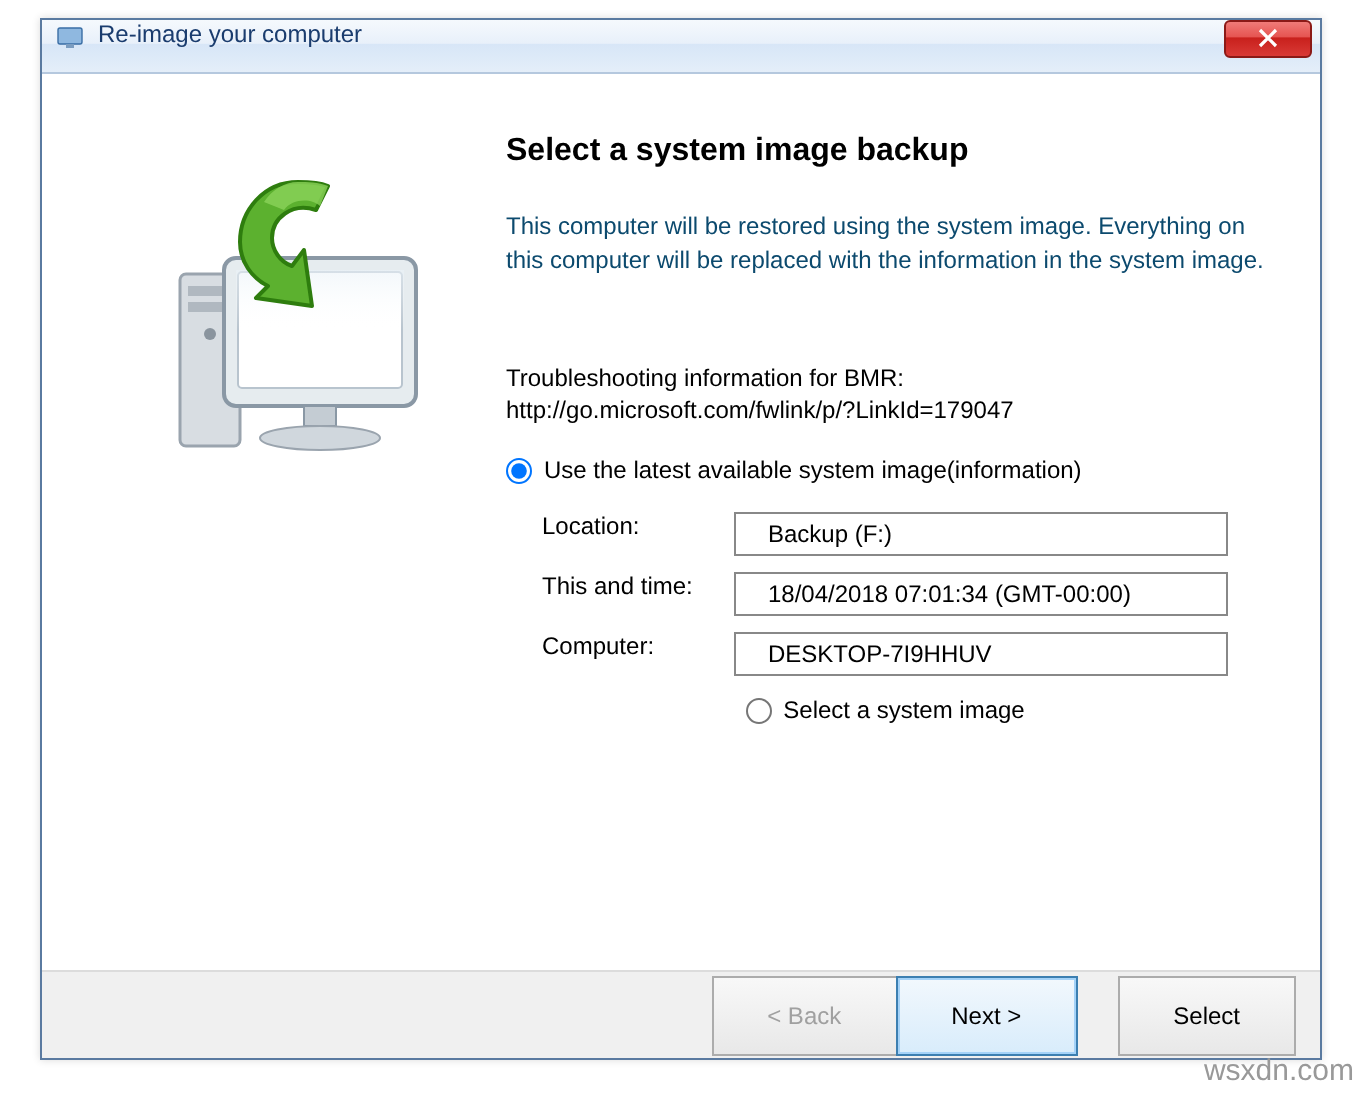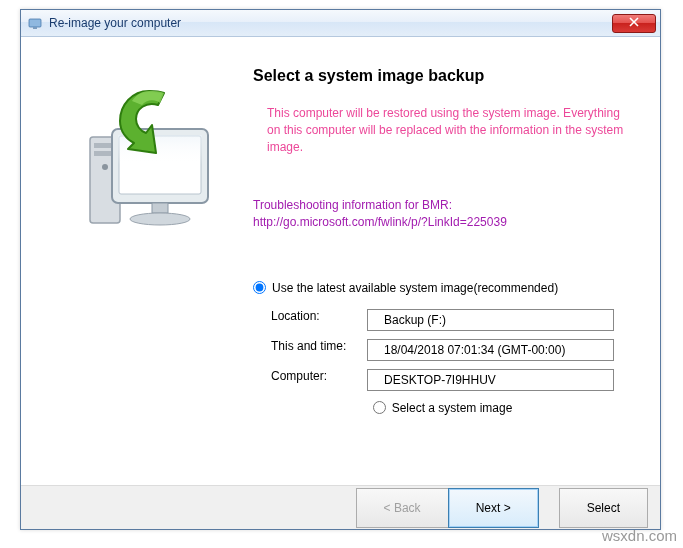--- a/index.html
+++ b/index.html
@@ -19,21 +19,20 @@
       height: 521px;
       border: 1px solid #5a7aa0;
       background: #fff;
       box-shadow: 0 0 4px rgba(0,0,0,0.15);
     }
     .titlebar {
       height: 27px;
       background: linear-gradient(to bottom, #f5f9fd 0%, #e8f0fa 45%, #d7e6f7 46%, #e4eef9 100%);
       border-bottom: 1px solid #b5c8de;
       display: flex;
-      align-items: center;
       padding: 0 4px 0 6px;
     }
     .titlebar-icon {
       width: 16px; height: 16px;
       margin-right: 6px;
       display: flex; align-items: center; justify-content: center;
     }
     .titlebar-title {
       flex: 1;
       color: #1a3c6e;
@@ -68,29 +67,28 @@
       flex: 1;
       padding: 30px 28px 0 0;
     }
     .heading {
       font-size: 16px;
       font-weight: bold;
       color: #000;
       margin-bottom: 20px;
     }
     .desc {
-      color: #ec4899;
+      color: #0c4a6e;
       line-height: 1.4;
       margin-bottom: 42px;
-      margin-left: 14px;
     }
     .troubleshoot {
-      color: #a21caf;
+      color: #000000;
       line-height: 1.4;
-      margin-bottom: 50px;
+      margin-bottom: 14px;
     }
     .radio-row {
       display: flex;
       align-items: center;
       gap: 6px;
       margin-bottom: 14px;
     }
     .radio-row input[type="radio"] {
       width: 13px; height: 13px;
       margin: 0;
@@ -203,26 +201,26 @@
         </svg>
       </div>
     </div>
 
     <div class="right-pane">
       <h1 class="heading">Select a system image backup</h1>
       <p class="desc">This computer will be restored using the system image. Everything on this computer will be replaced with the information in the system image.</p>
 
       <div class="troubleshoot">
         <div>Troubleshooting information for BMR:</div>
-        <div>http://go.microsoft.com/fwlink/p/?LinkId=225039</div>
+        <div>http://go.microsoft.com/fwlink/p/?LinkId=179047</div>
       </div>
 
       <label class="radio-row">
         <input type="radio" name="imgopt" checked="" style="">
-        <span>Use the latest available system image(recommended)</span>
+        <span>Use the latest available system image(information)</span>
       </label>
 
       <div class="field-row">
         <span class="field-label">Location:</span>
         <span class="field-value">Backup (F:)</span>
       </div>
       <div class="field-row">
         <span class="field-label">This and time:</span>
         <span class="field-value">18/04/2018 07:01:34 (GMT-00:00)</span>
       </div>

